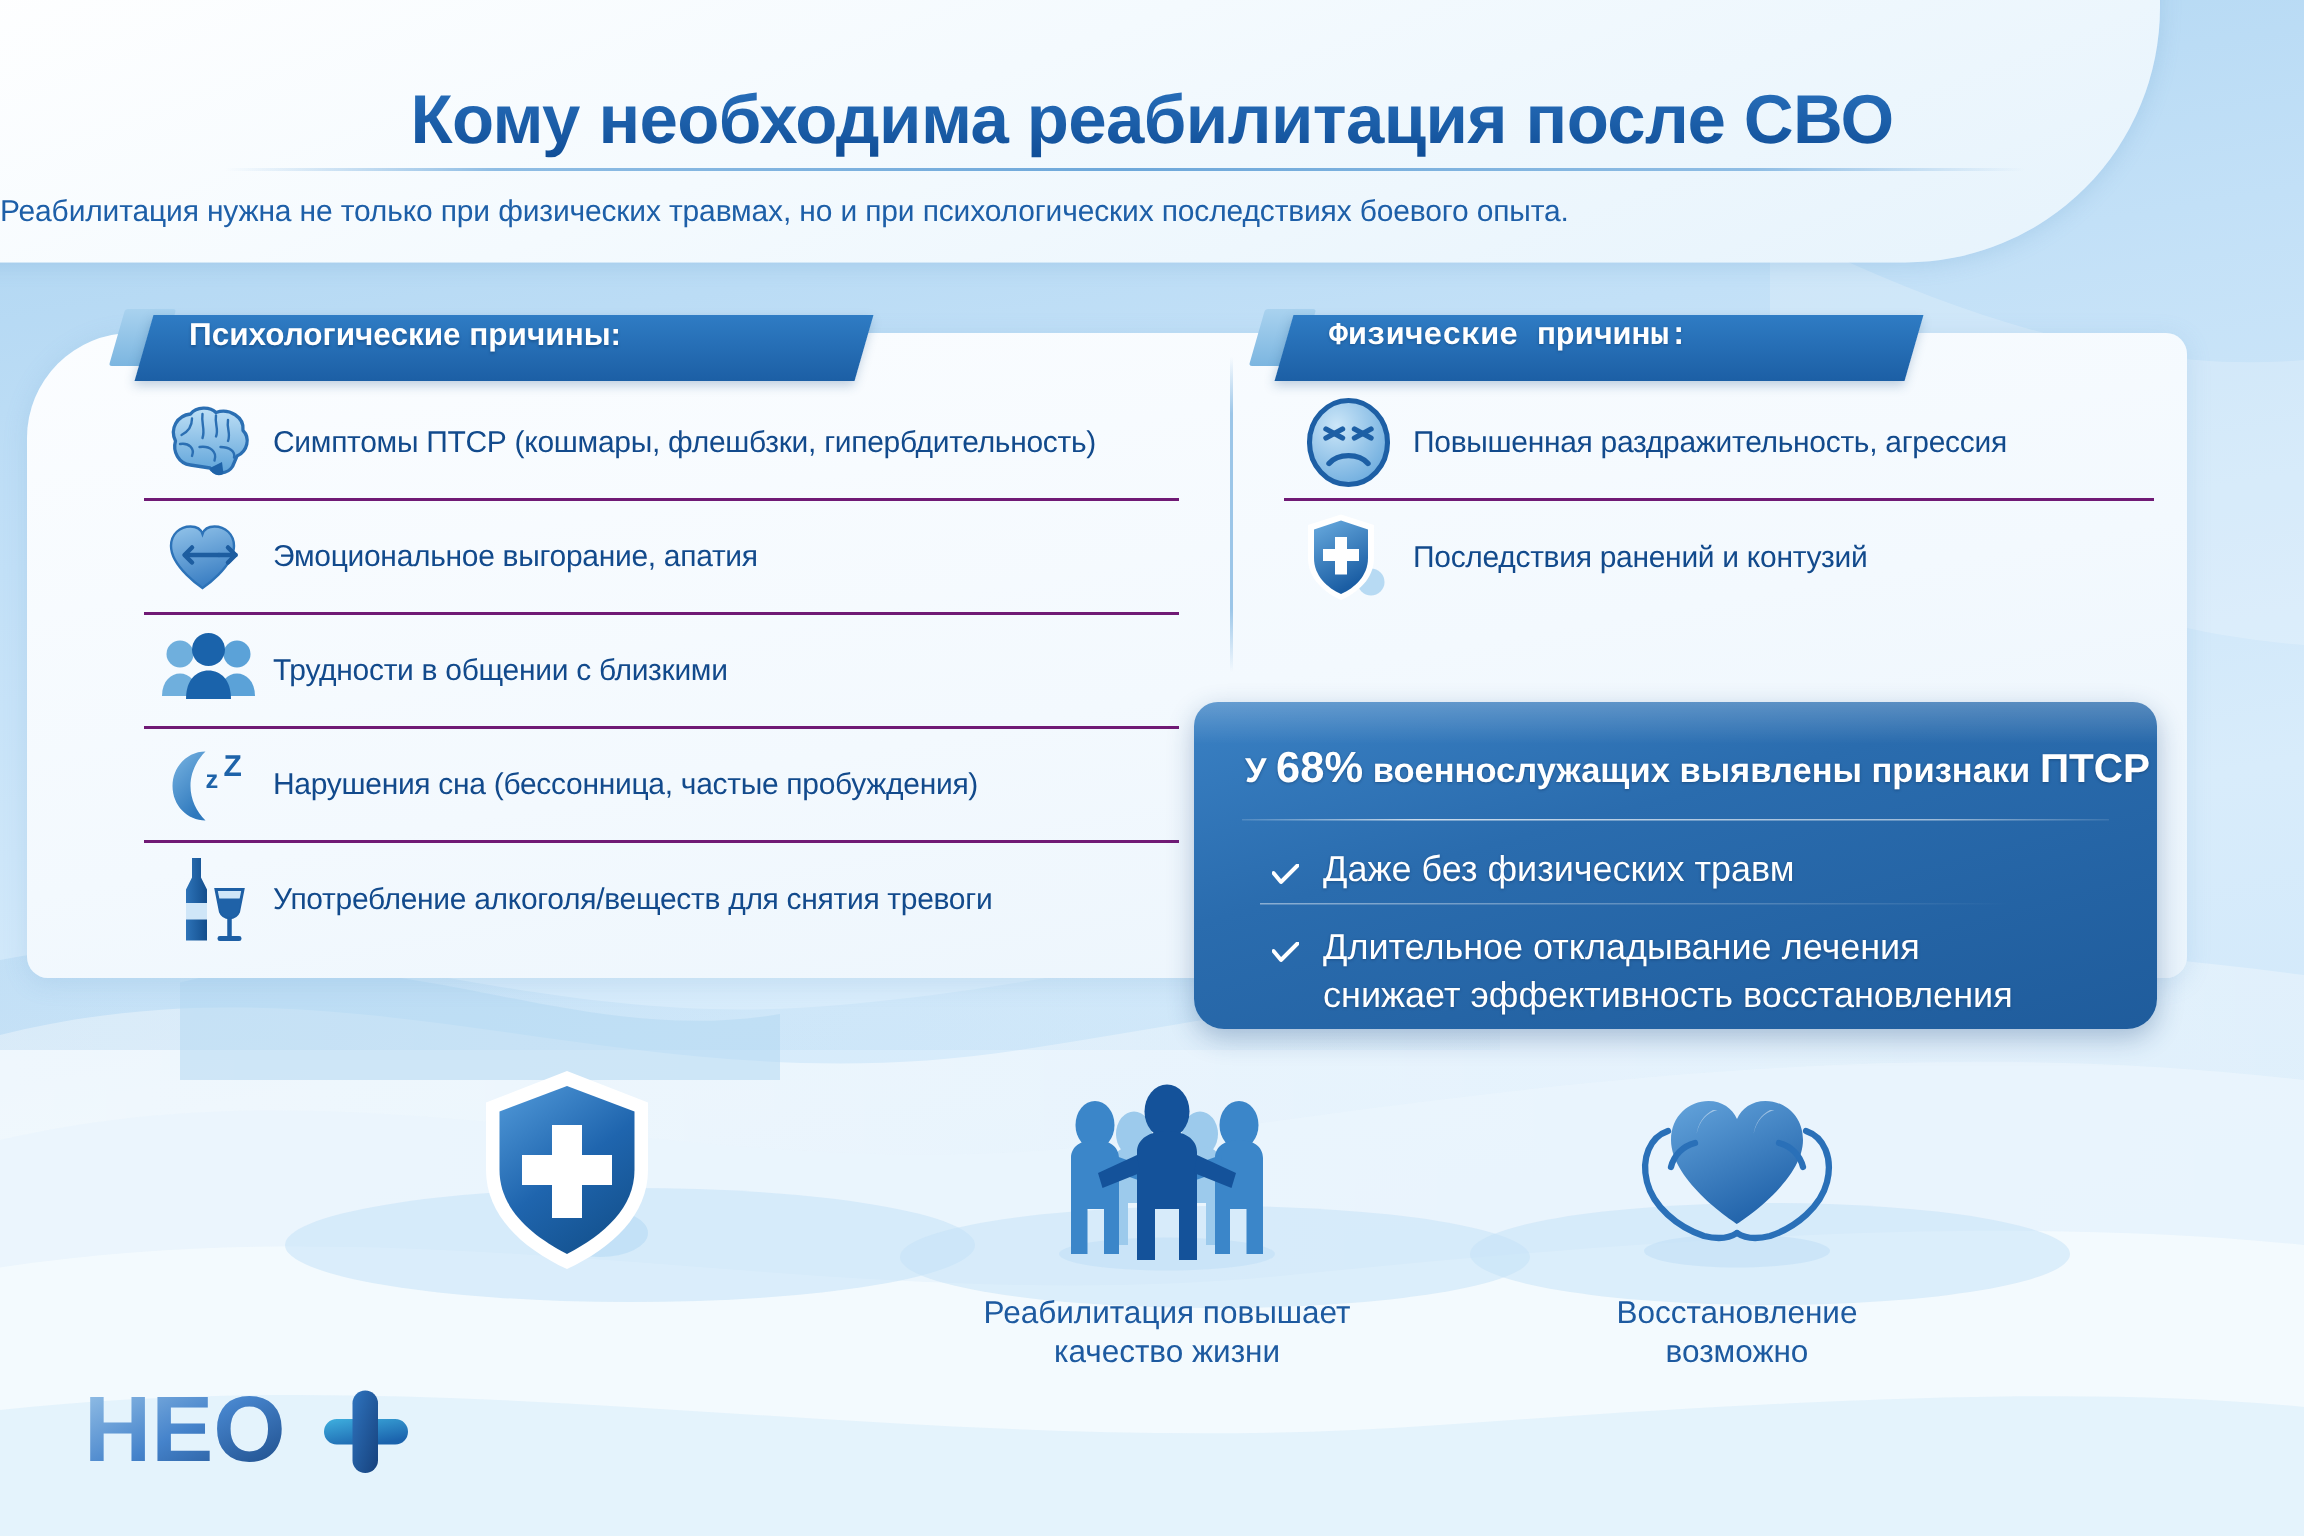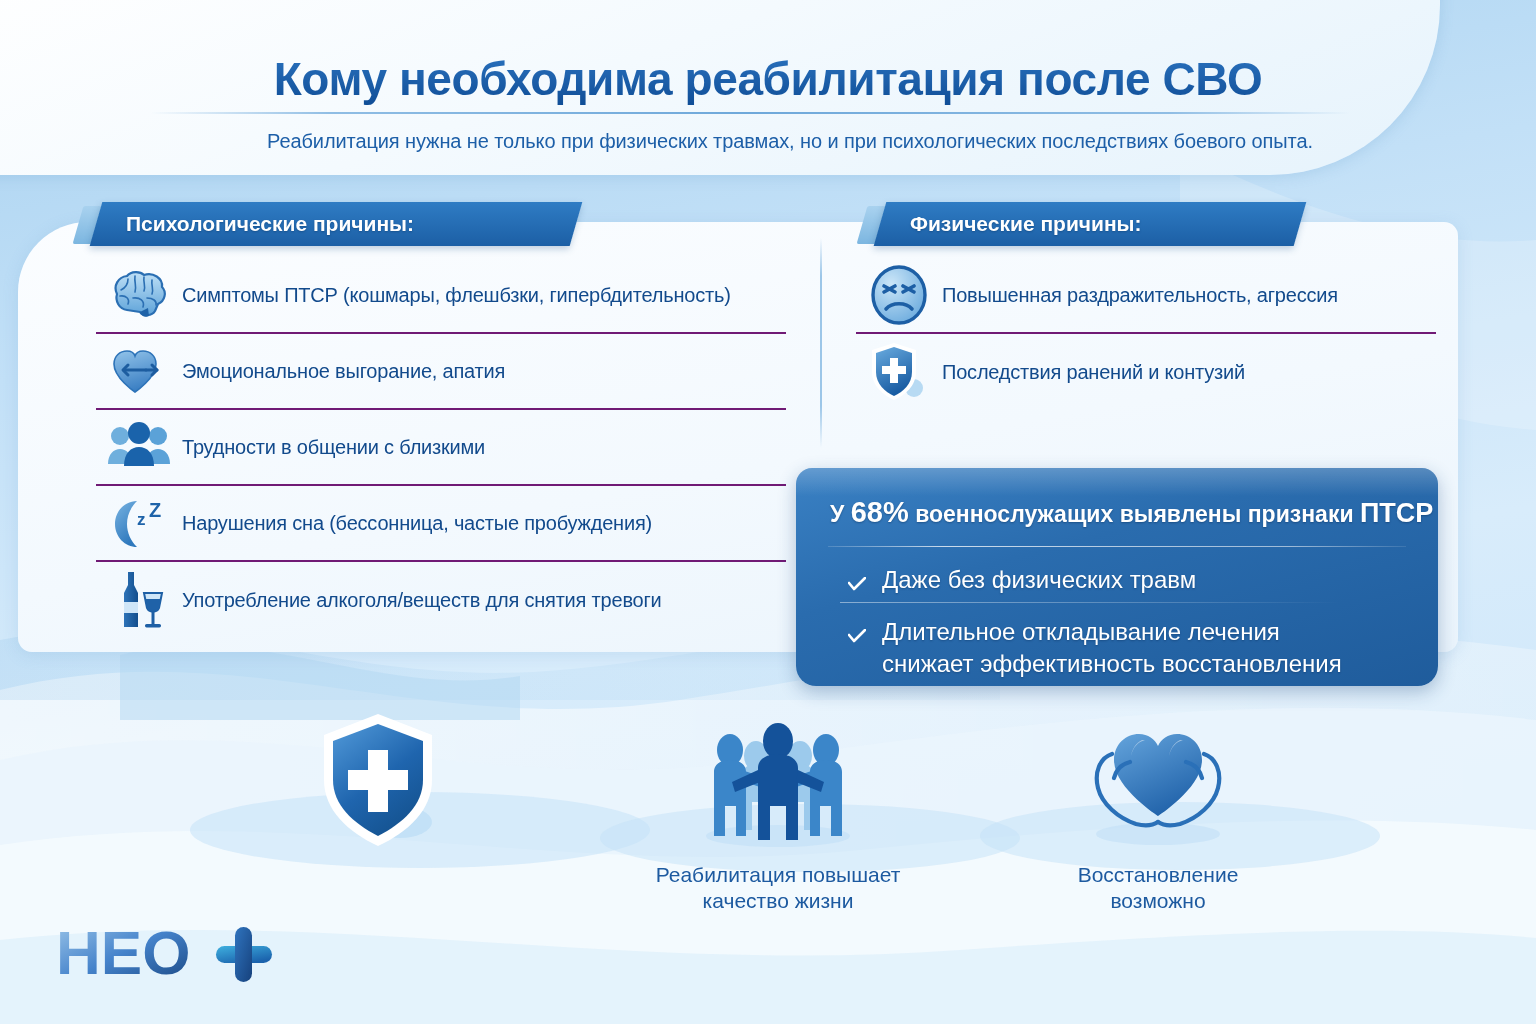--- a/index.html
+++ b/index.html
@@ -30,65 +30,64 @@
     -webkit-background-clip:text; background-clip:text;
     -webkit-text-fill-color:transparent;
     z-index:4;
   }
   #title-rule{
     position:absolute; left:150px; top:112px; width:1200px; height:2px;
     background:linear-gradient(90deg,rgba(120,175,225,0) 0%,#8fbde4 15%,#6ea8da 50%,#8fbde4 85%,rgba(120,175,225,0) 100%);
     z-index:4;
   }
   #subtitle{
-    position:absolute; left:0; right:0; top:130px; text-align:center;
+    position:absolute; left:0; right:0; top:130px; 
     font-size:20px; color:#1d5fa8; font-weight:500; z-index:4;
     letter-spacing:-.1px;
-    padding-left:44px;
   }
 
   
   #main-card{
     position:absolute; left:18px; top:222px; width:1440px; height:430px;
     background:linear-gradient(170deg,#fbfdff 0%,#f3f9fe 55%,#eaf4fc 100%);
     border-radius:70px 14px 14px 14px;
     box-shadow:0 3px 16px rgba(100,155,205,.18);
     z-index:3;
   }
   #col-divider{
     position:absolute; left:820px; top:238px; width:2px; height:210px;
     background:linear-gradient(180deg,rgba(150,195,232,0) 0%,#9cc6e8 18%,#9cc6e8 80%,rgba(150,195,232,0) 100%);
     z-index:5;
   }
 
   
   .banner{
     position:absolute; height:60px; z-index:6;
-    display:flex; align-items:flex-start;
+    display:flex; align-items:center;
   }
   .banner .tab{
     position:absolute; left:-18px; top:4px; width:34px; height:38px;
     background:linear-gradient(180deg,#a9d2ef,#7cb6e0);
     transform:skewX(-16deg);
     border-radius:2px;
   }
   .banner .body{
     position:relative; height:44px; min-width:100%;
     background:linear-gradient(180deg,#2f7cc4 0%,#1c5fa5 100%);
     transform:skewX(-16deg);
     box-shadow:0 3px 7px rgba(40,90,140,.28);
   }
   .banner .label{
     position:absolute; left:30px; top:0; height:44px; display:flex; align-items:center;
     color:#fff; font-size:21px; font-weight:bold; white-space:nowrap;
     text-shadow:0 1px 2px rgba(0,40,80,.35);
     z-index:2;
   }
   #banner-psych{ left:96px; top:202px; width:480px; }
-  #banner-phys{ left:880px; top:202px; width:420px; }
+  #banner-phys{ left:856px; top:202px; width:420px;font-family:Liberation Mono, monospace; }
 
   
   .list{ position:absolute; z-index:6; }
   #list-psych{ left:96px; top:258px; width:690px; }
   #list-phys{ left:856px; top:258px; width:580px; }
 
   .row{
     position:relative; display:flex; align-items:center;
     border-bottom:2px solid #701a75;
   }

